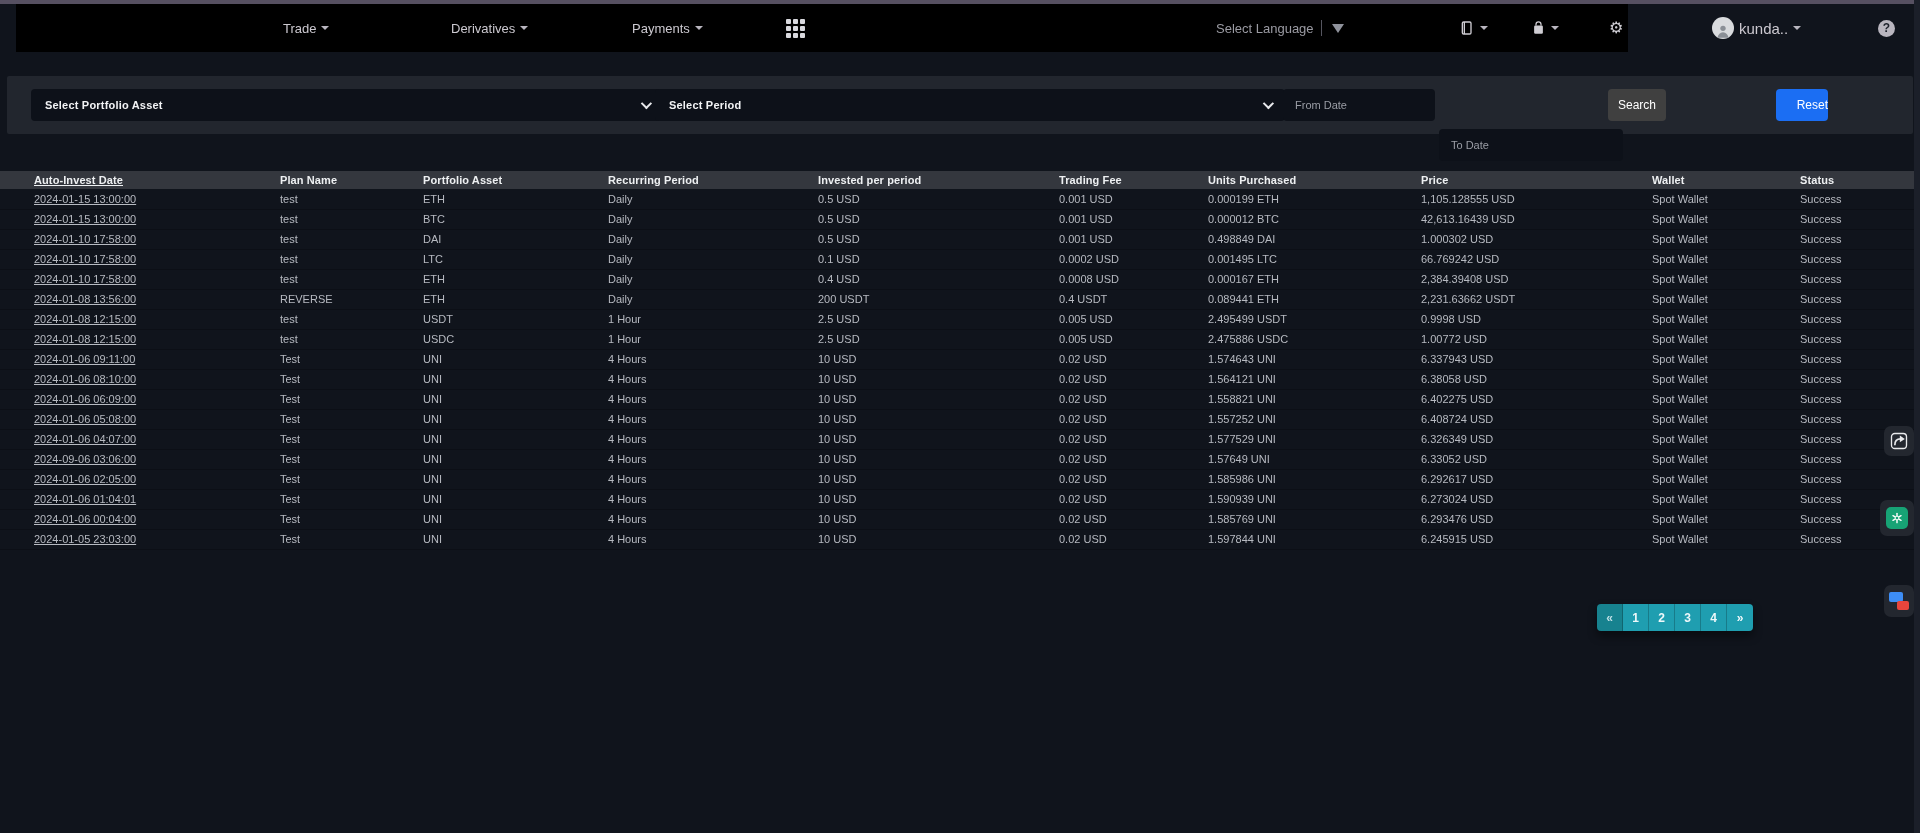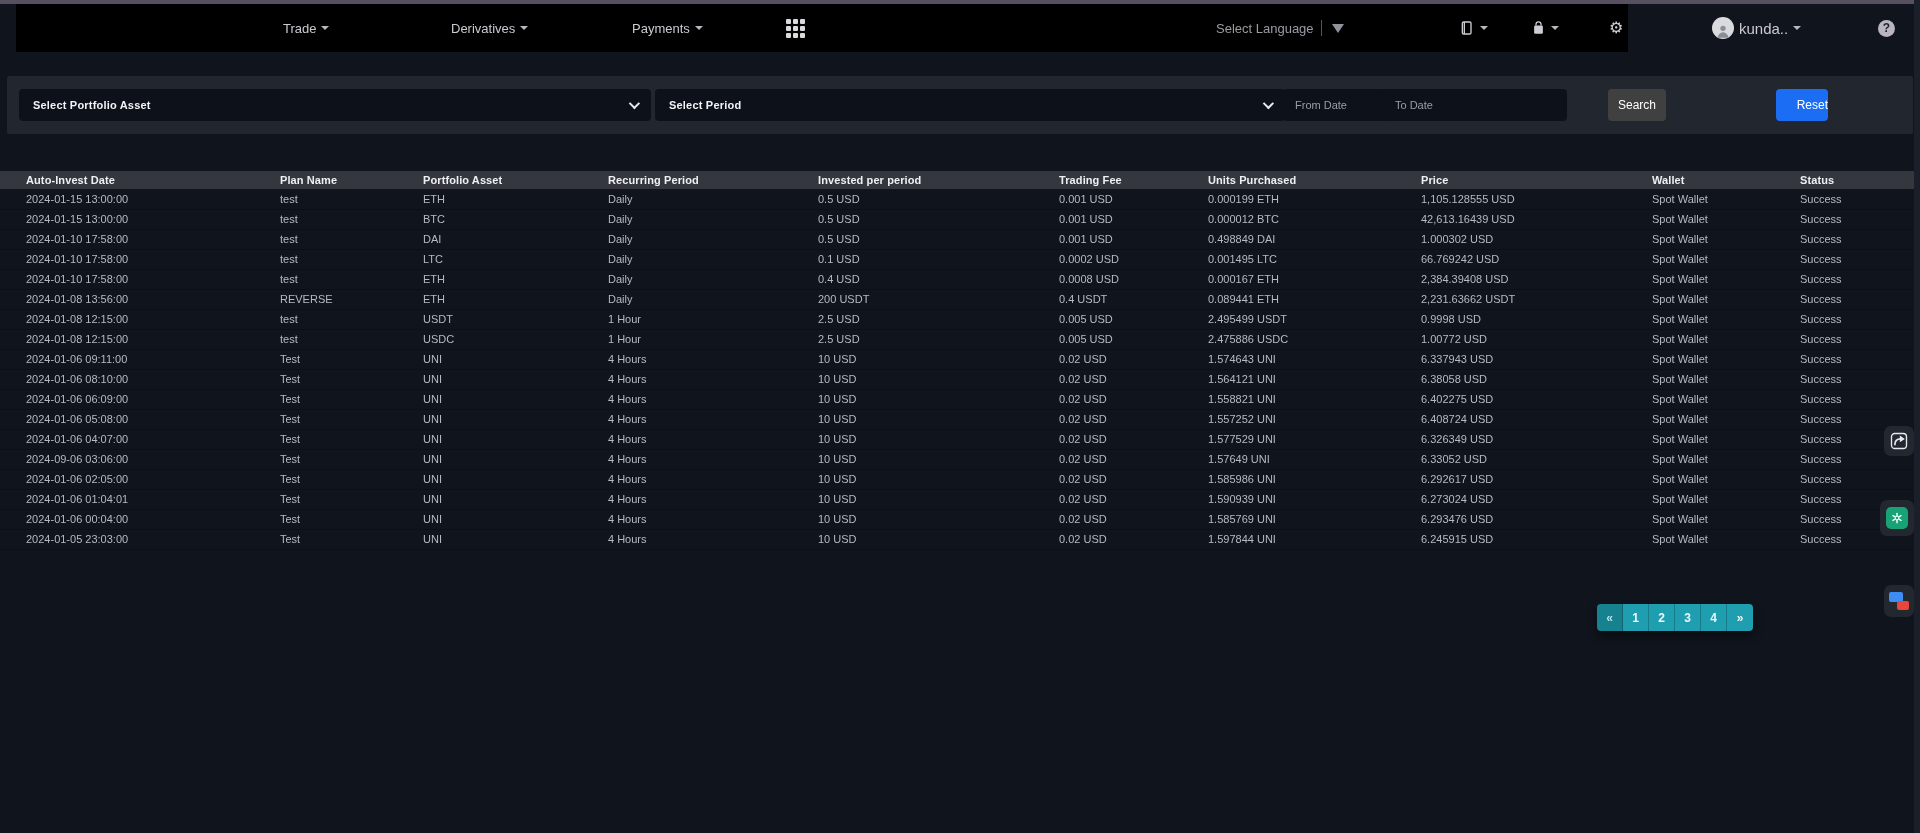--- a/index.html
+++ b/index.html
@@ -42,21 +42,21 @@
   .date-input input::placeholder { color:#9a9da5; opacity:1; }
   .btn { position:absolute; top:13px; height:32px; border:none; border-radius:4px; color:#fff;
          font-size:12px; font-family:inherit; cursor:pointer; }
   
   .table-wrap { position:absolute; top:171px; left:0; width:1914px; }
   table { width:1914px; border-collapse:collapse; table-layout:fixed; }
   thead th { background:#34373e; color:#eef0f2; font-size:11px; font-weight:bold; text-align:left;
              height:18px; padding:0; letter-spacing:.1px; }
   tbody td { color:#b7bac1; font-size:11px; height:20px; padding:0; white-space:nowrap;
              overflow:hidden; border-bottom:1px solid #0c0f16; }
-  th:first-child, td:first-child { padding-left:26px; }
+  th:first-child, td:first-child { padding-left:34px;text-decoration:underline; }
   
   .pagination { position:absolute; top:604px; left:1597px; display:flex; border-radius:4px;
                 overflow:hidden; box-shadow:0 5px 10px rgba(0,0,0,.45); }
   .page-btn { width:26px; height:27px; display:flex; align-items:center; justify-content:center;
               background:#1f9eb0; color:#eef8fa; font-size:12px; font-weight:bold;
               border-right:1px solid rgba(0,0,0,.22); cursor:pointer; }
   .page-btn:last-child { border-right:none; }
   .page-btn.prev { background:#17828f; color:#bfdfe5; }
   
   .float-icon { position:absolute; right:6px; background:#23272f; border-radius:7px;
@@ -139,32 +139,32 @@
     <span class="username">kunda..</span>
     <span class="caret"></span>
   </div>
 
   <div class="nav-item" style="left:1862px">
     <span class="help-circle">?</span>
   </div>
 </header>
 
 <section class="filter-panel">
-  <div class="fld select-box" style="left:12px; width:632px;">
+  <div class="fld select-box" style="left:24px; width:632px;">
     <span class="lbl">Select Portfolio Asset</span>
     <span class="chev"></span>
   </div>
   <div class="fld select-box" style="left:648px; width:630px;">
     <span class="lbl">Select Period</span>
     <span class="chev"></span>
   </div>
   <div class="fld date-input" style="left:1276px; width:152px;">
     <input type="text" placeholder="From Date" style="">
   </div>
-  <div class="fld date-input" style="left:1376px; width:184px;">
+  <div class="fld date-input" style="left:1432px; width:184px;margin-top:40px;">
     <input type="text" placeholder="To Date" style="">
   </div>
   <button class="btn" style="left:1601px; width:58px; background:#404040;">Search</button>
   <button class="btn" style="left:1769px; width:52px; background:#1b6ef3;text-align:right;">Reset</button>
 </section>
 
 <div class="table-wrap">
   <table>
     <colgroup>
       <col style="width:280px">

